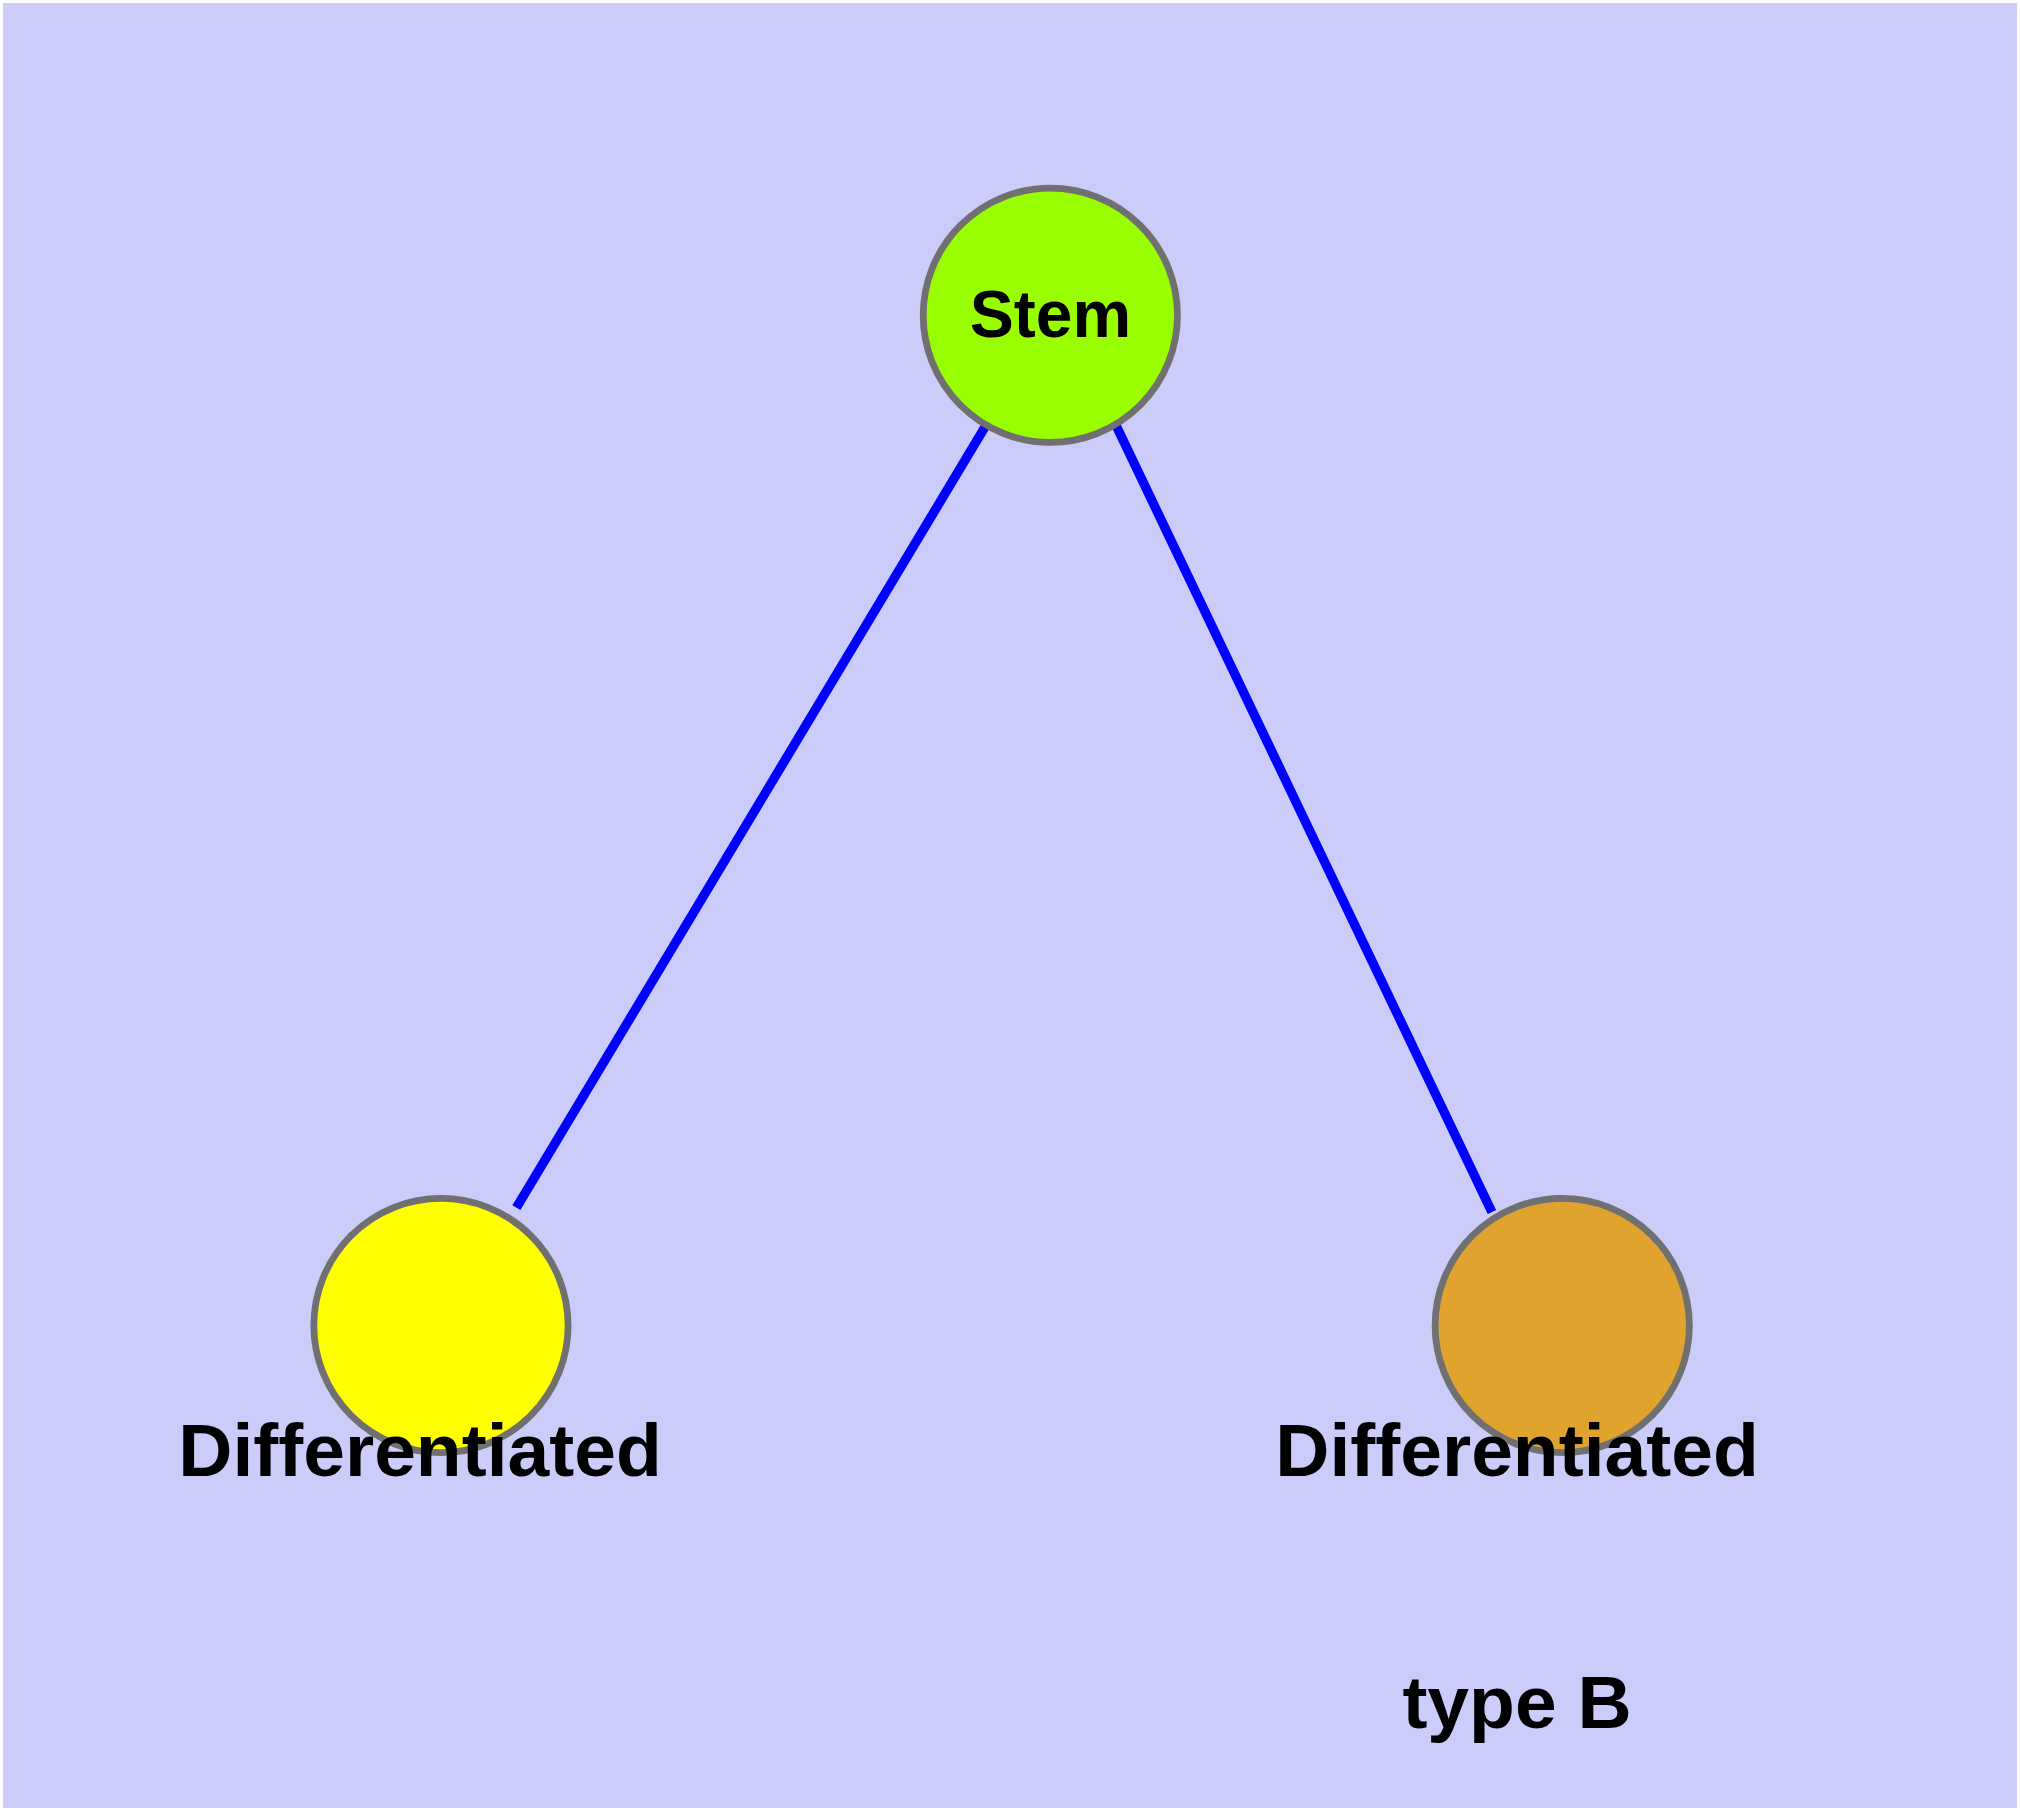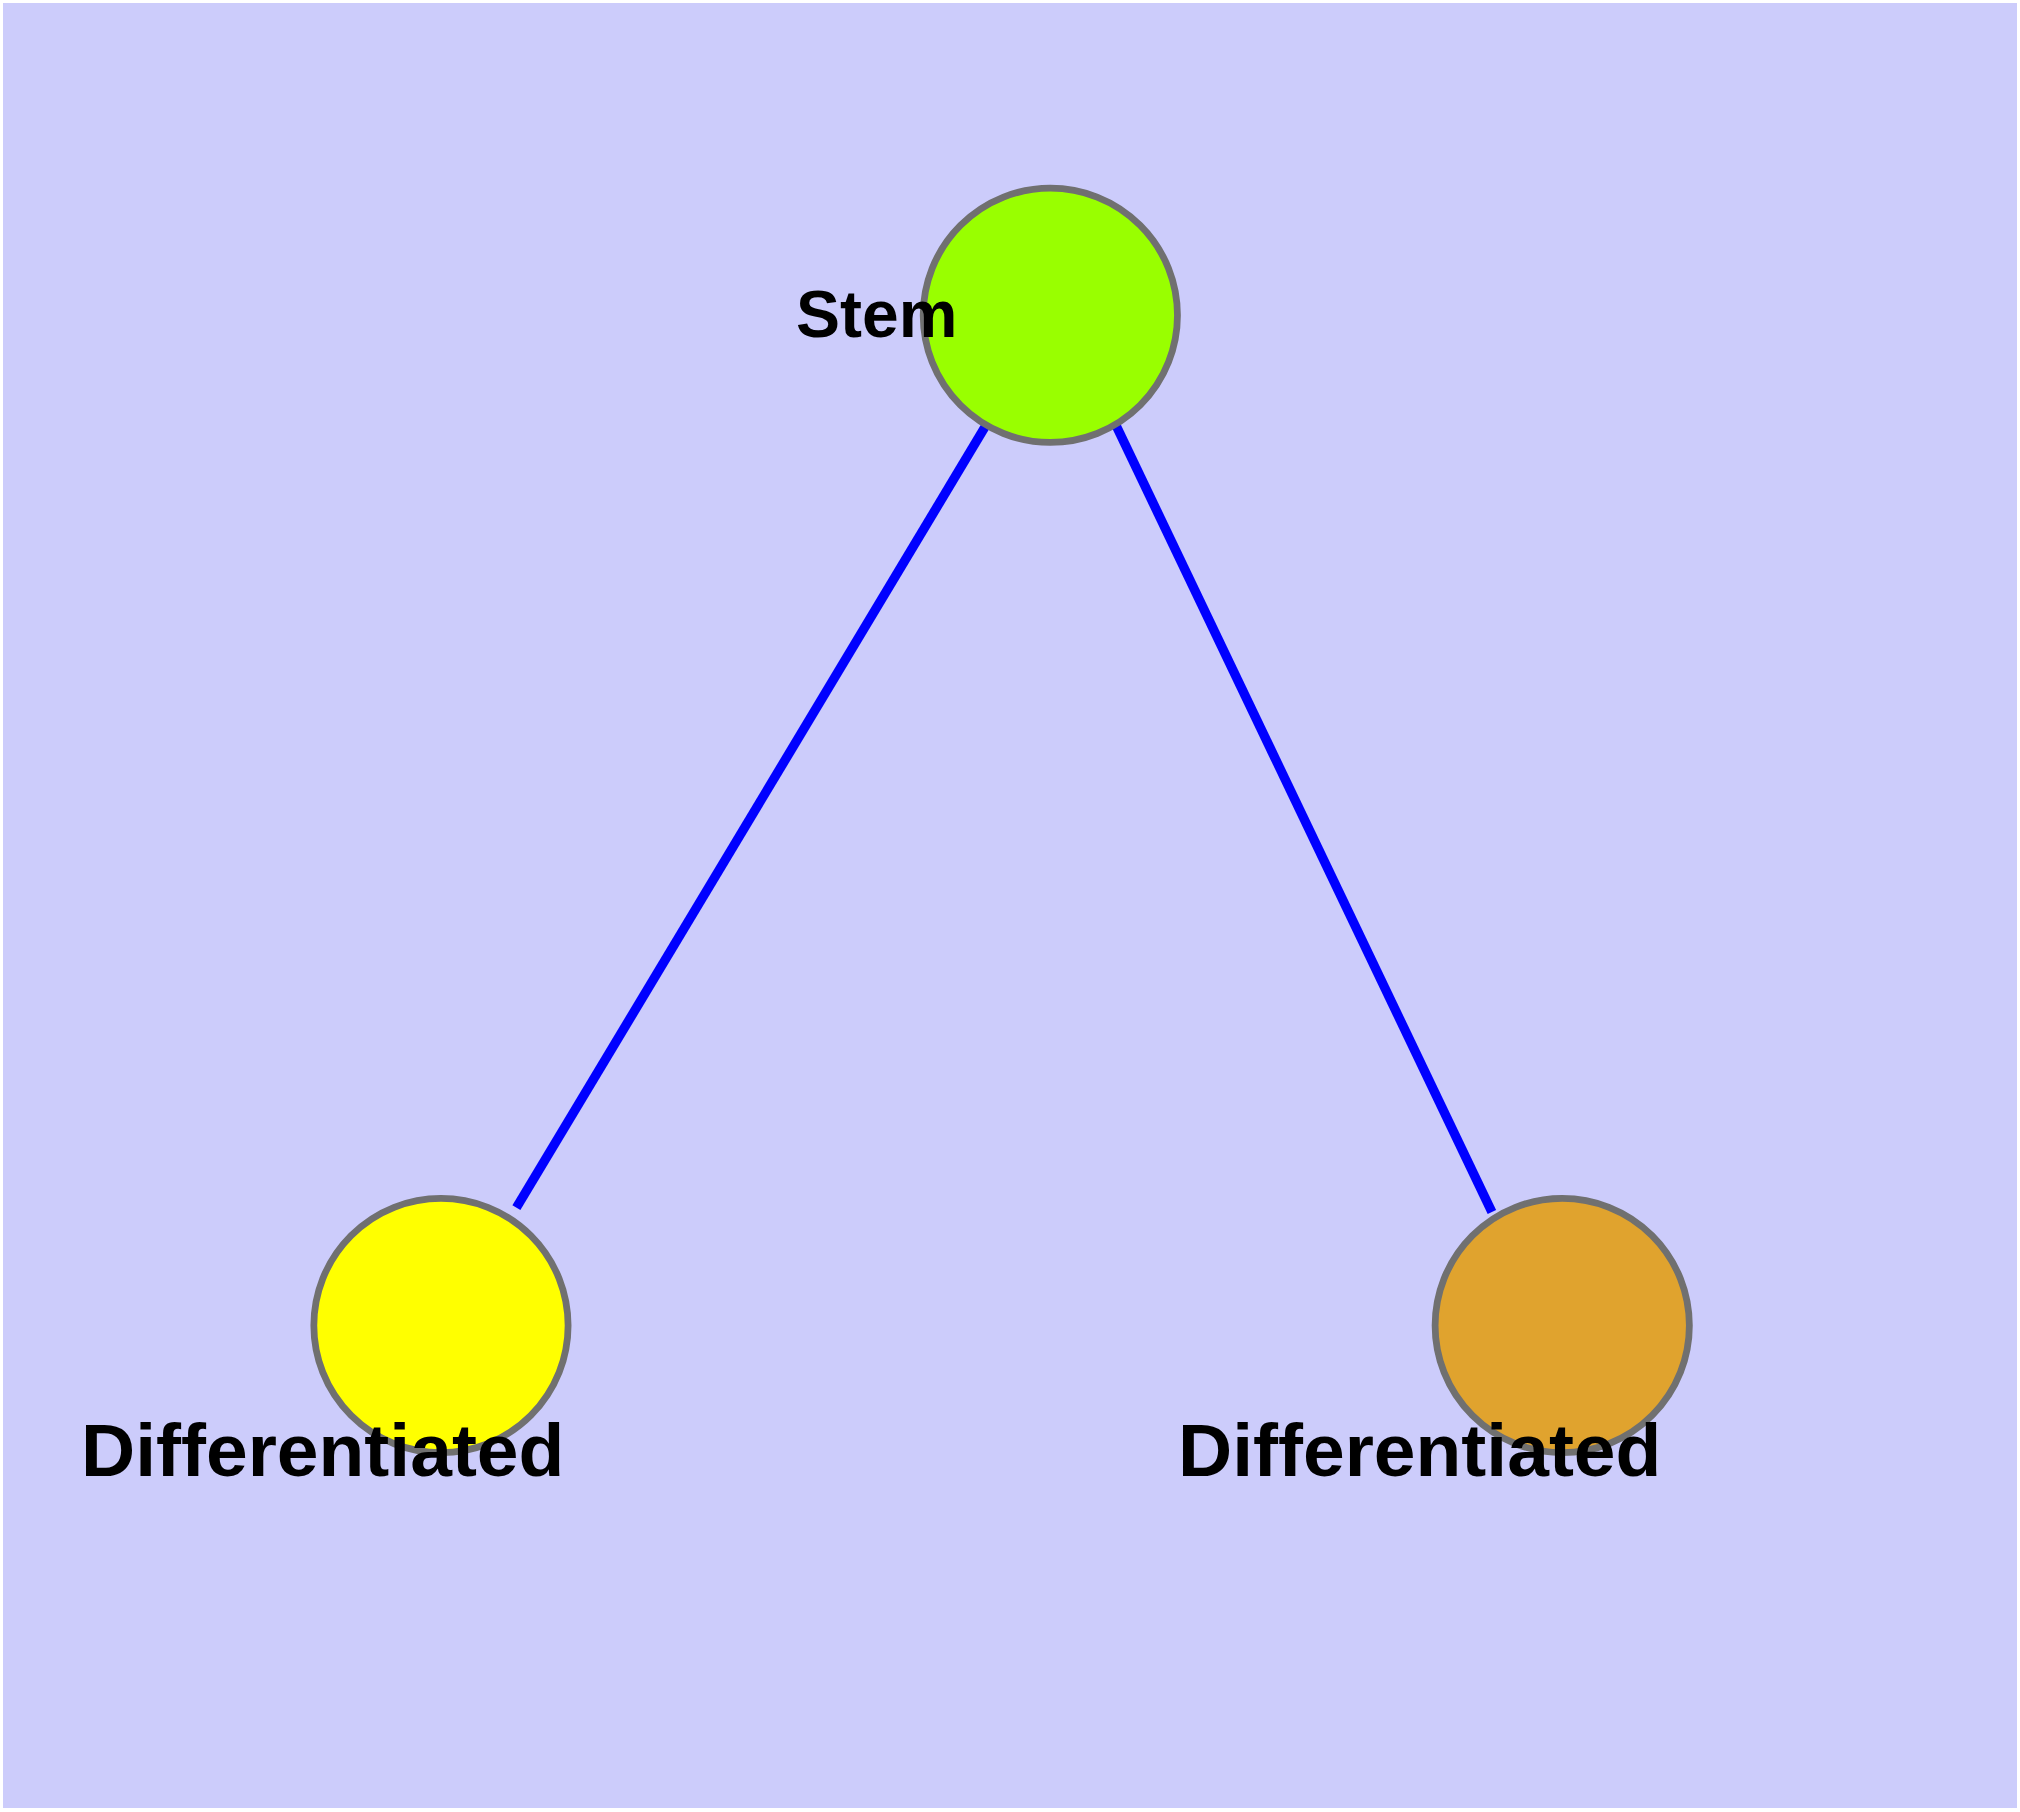--- a/index.html
+++ b/index.html
@@ -38,21 +38,21 @@
   }
   .edge-line {
     stroke: #0000ff;
     stroke-width: 11;
     stroke-linecap: butt;
   }
   .node-label {
     position: absolute;
     color: #000000;
     font-weight: bold;
-    text-align: left;
+    text-align: center;
     line-height: 1.12;
     white-space: pre;
     pointer-events: none;
     font-family: "Liberation Sans", "DejaVu Sans", sans-serif;
   }
   .label-stem {
     font-size: 66px;
   }
   .label-child {
     font-size: 75px;
@@ -81,16 +81,17 @@
   </svg>
 
   <div class="node-label label-stem" style="left:796px; top:278px; width:509px;">Stem</div>
 
   <div class="node-label label-child" style="left:81px; top:1240px; width:678px;">
     <div>Differentiated</div>
   </div>
 
   <div class="node-label label-child" style="left:1178px; top:1240px; width:678px;">
     <div>Differentiated</div>
+    <div>type B</div>
   </div>
 
 </div>
 
 
 </body></html>

